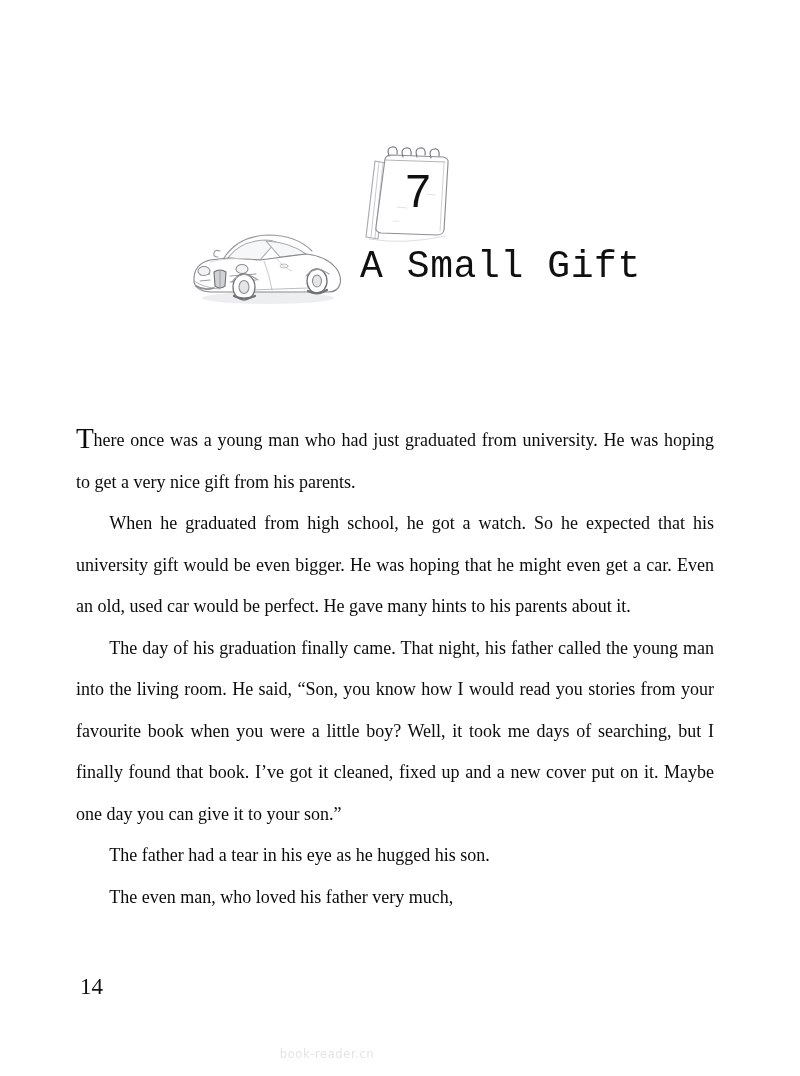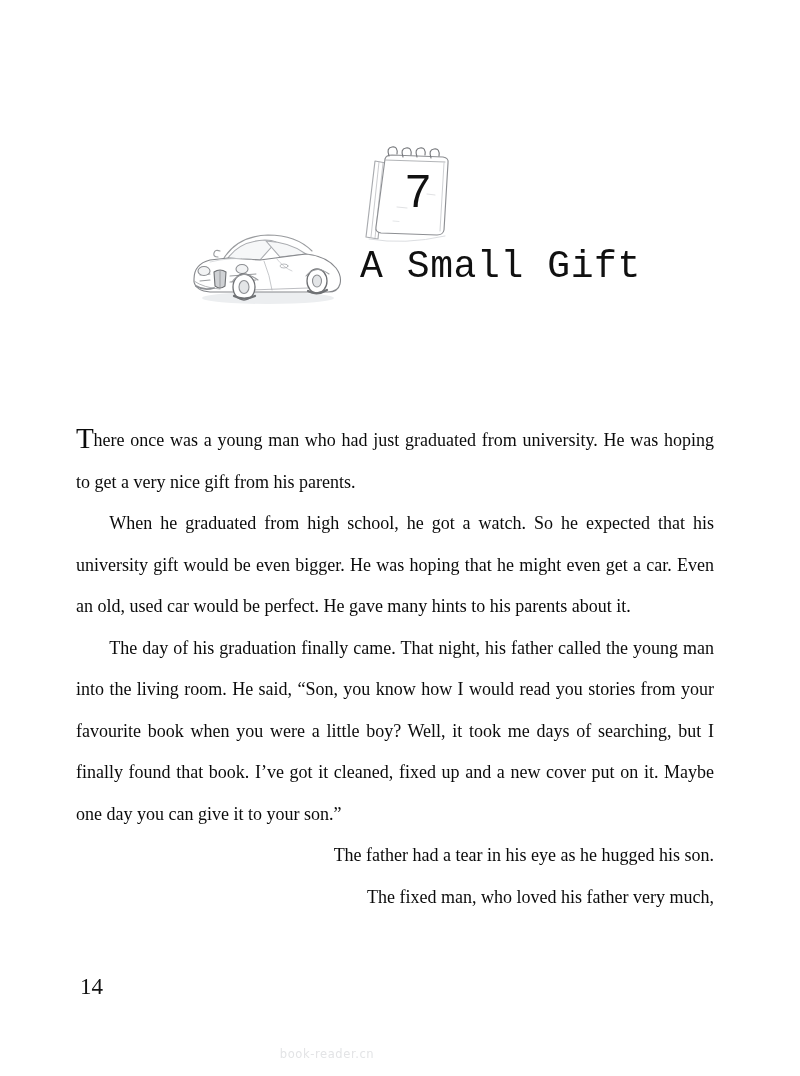--- a/index.html
+++ b/index.html
@@ -96,21 +96,21 @@
   }
 
   .body-text p {
     margin: 0;
     text-indent: 1.85em;
   }
   .body-text p.first {
     text-indent: 0;
   }
   .body-text p.no-justify {
-    text-align: right;
+    text-align: left;
   }
 
   .initial-cap {
     font-size: 1.62em;
     line-height: 0;
     vertical-align: baseline;
     position: relative;
     top: 0.055em;
     letter-spacing: -0.01em;
   }
@@ -234,20 +234,20 @@
   <div class="body-text">
 
     <p class="first"><span class="initial-cap">T</span><span>here once was a young man who had just graduated from university. He was hoping to get a very nice gift from his parents.</span></p>
 
     <p><span>When he graduated from high school, he got a watch. So he expected that his university gift would be even bigger. He was hoping that he might even get a car. Even an old, used car would be perfect. He gave many hints to his parents about it.</span></p>
 
     <p><span>The day of his graduation finally came. That night, his father called the young man into the living room. He said, “Son, you know how I would read you stories from your favourite book when you were a little boy? Well, it took me days of searching, but I finally found that book. I’ve got it cleaned, fixed up and a new cover put on it. Maybe one day you can give it to your son.”</span></p>
 
     <p class="no-justify"><span>The father had a tear in his eye as he hugged his son.</span></p>
 
-    <p class="no-justify"><span>The fixed man, who loved his father very much,</span></p>
+    <p class="no-justify"><span>The even man, who loved his father very much,</span></p>
   </div>
 
   <div class="page-number">14</div>
 
   <div class="watermark">book-reader.cn</div>
 
 </div>
 
 </body></html>

